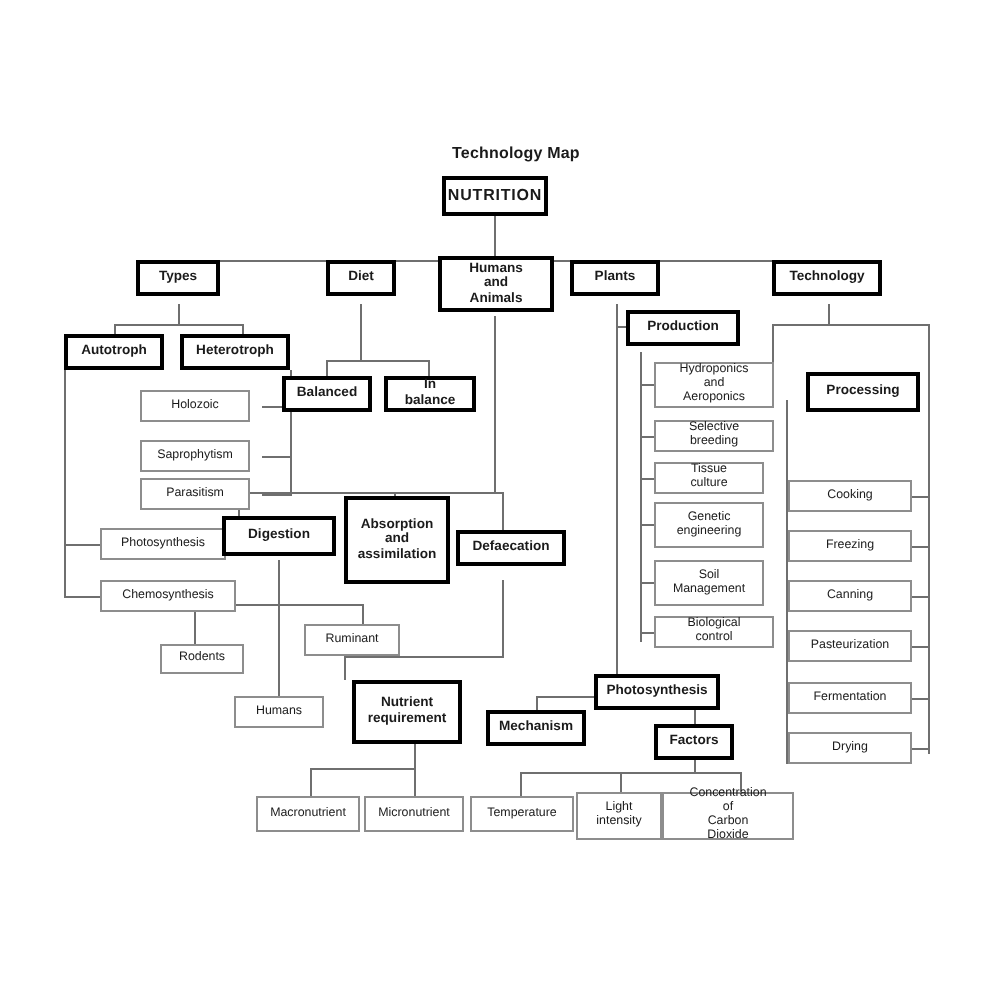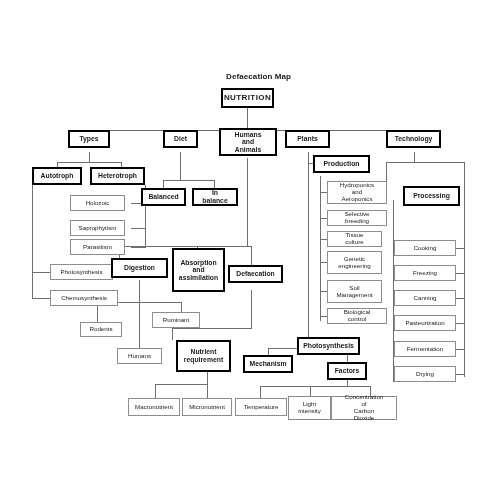--- a/index.html
+++ b/index.html
@@ -65,21 +65,21 @@
     z-index: 1;
   }
   .ln.h { height: 1px; }
   .ln.v { width: 1px; }
 </style>
 </head>
 <body>
 
 <div id="canvas">
 
-  <div class="title" style="left:226px; top:72px;">Defaecation Map</div>
+  <div class="title" style="left:226px; top:72px;">Technology Map</div>
 
   <div class="ln v" style="left:247px; top:108px; height:22px;"></div>
 
   <div class="ln h" style="left:89px; top:130px; width:325px;"></div>
   <div class="ln v" style="left:89px; top:130px; height:9px;"></div>
   <div class="ln v" style="left:180px; top:130px; height:9px;"></div>
   <div class="ln v" style="left:247px; top:130px; height:9px;"></div>
   <div class="ln v" style="left:308px; top:130px; height:9px;"></div>
   <div class="ln v" style="left:414px; top:130px; height:9px;"></div>
 

